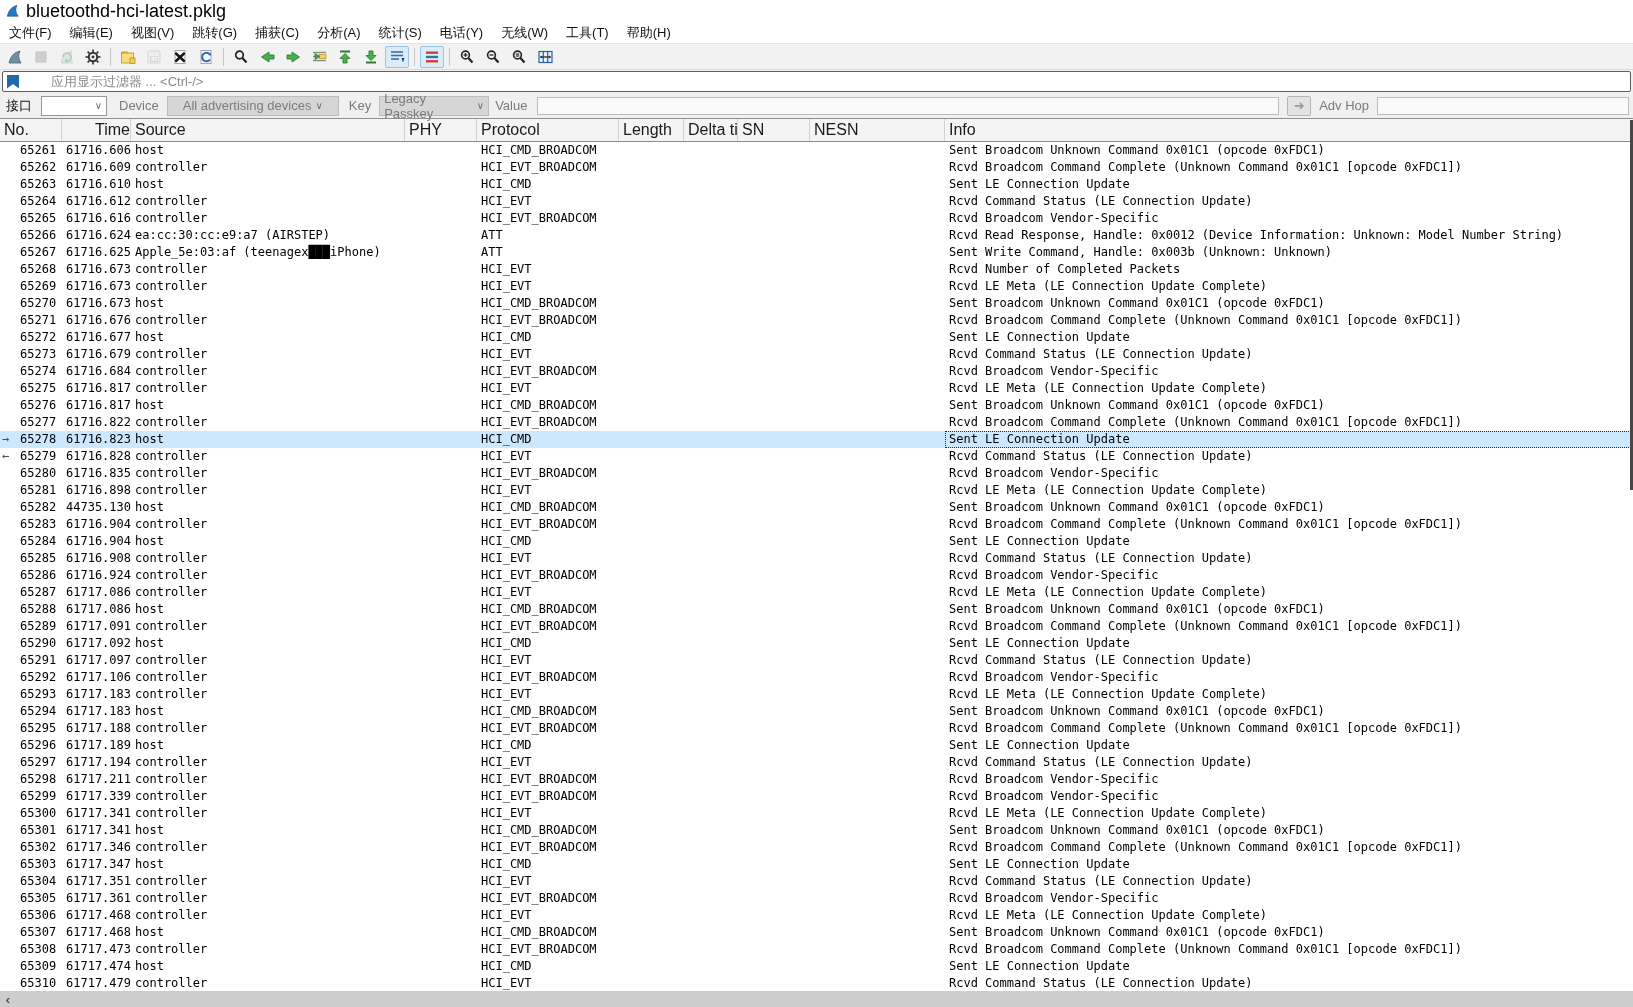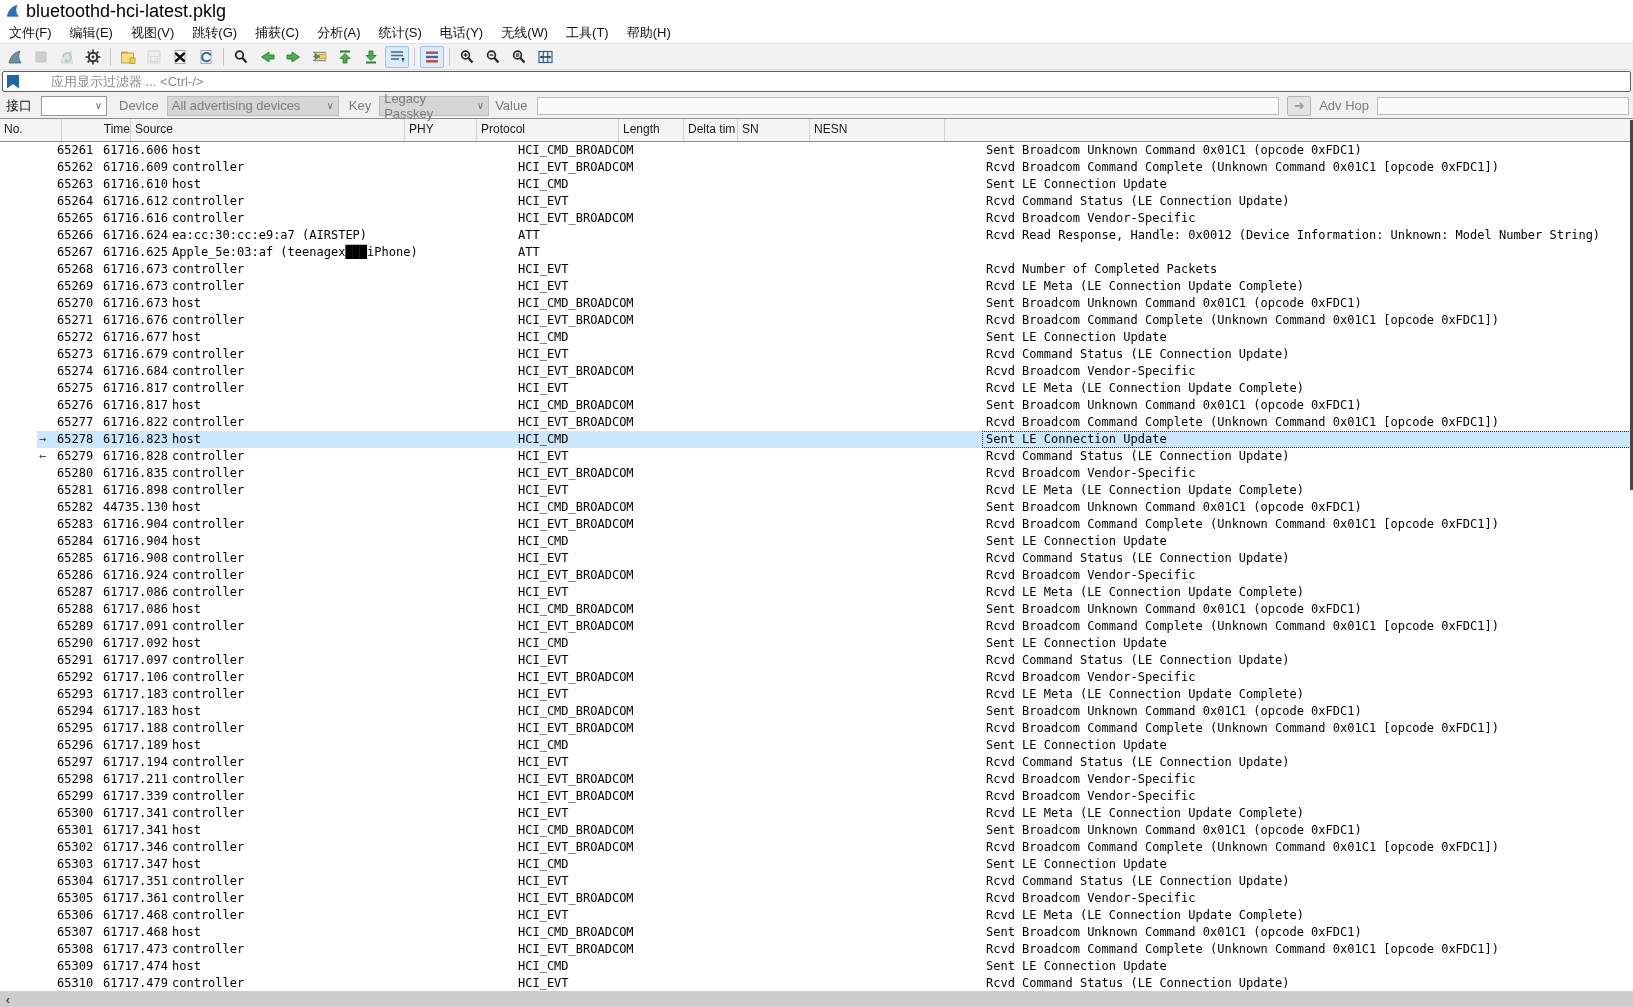--- a/index.html
+++ b/index.html
@@ -42,32 +42,32 @@
     display:flex;align-items:center;justify-content:space-between;padding:0 4px;font-size:13px;}
   .combo .chev{color:#6f6f6f;font-size:10px;margin-left:4px;}
   .combo.disabled{background:#d6d6d6;border-color:#bdbdbd;color:#7c7c7c;}
   .subinput{height:18px;box-sizing:border-box;border:1px solid #bdbdbd;background:#fafafa;
     font-size:13px;padding:0 3px;outline:none;}
   .squarebtn{width:24px;height:20px;box-sizing:border-box;border:1px solid #b5b5b5;
     background:#e3e3e3;border-radius:2px;display:flex;align-items:center;justify-content:center;
     color:#9a9a9a;font-size:13px;}
   
   .pkheader{height:23px;background:#f4f4f4;border-bottom:1px solid #8c8c8c;
-    display:flex;font-size:12px;color:#1a1a1a;box-sizing:border-box;}
+    display:flex;font-size:16px;color:#1a1a1a;box-sizing:border-box;}
   .hcell{box-sizing:border-box;border-right:1px solid #d2d2d2;padding:0 0 0 4px;
     line-height:21px;white-space:nowrap;overflow:hidden;flex-shrink:0;}
   
   .w-no{width:62px;}.w-time{width:69px;text-align:right;}.w-source{width:274px;}.w-phy{width:72px;}
   .w-proto{width:142px;}.w-len{width:65px;}.w-delta{width:54px;}.w-sn{width:72px;}
   .w-nesn{width:135px;}.w-info{flex:1;min-width:0;border-right:none;}
   
   .pklist{height:852px;overflow:hidden;background:#fff;position:relative;}
   .pkrow{display:flex;height:17px;line-height:17px;
     font-family:"DejaVu Sans Mono","Liberation Mono",monospace;font-size:12px;color:#000;
-    white-space:pre;margin-left:37px;}
+    white-space:pre;}
   .pkrow .c{box-sizing:border-box;padding-left:4px;overflow:hidden;flex-shrink:0;}
   .pkrow .c-no{padding-left:0;display:flex;}
   .pkrow .mark{display:inline-block;width:20px;padding-left:2px;color:#4d4d4d;box-sizing:border-box;}
   .pkrow .c-info{flex:1;min-width:0;}
   .pkrow.sel{background:#cce8ff;}
   .pkrow.sel .c-info{outline:1px dotted #2b2b2b;outline-offset:-1px;}
   
   .hscroll{position:absolute;left:0;right:0;bottom:0;height:16px;background:#cdcdcd;}
   .hs-arrow{position:absolute;left:0;top:0;width:16px;height:16px;display:flex;align-items:center;
     justify-content:center;color:#4a4a4a;font-size:13px;font-weight:bold;}
@@ -263,21 +263,21 @@
   </div>
 </div>
 
 <div class="subtoolbar">
   <span class="sublabel">接口</span>
   <div class="combo" style="width:66px;margin-left:9px;">
     <span></span>
     <span class="chev">∨</span>
   </div>
   <span class="sublabel dim" style="margin-left:12px;">Device</span>
-  <div class="combo disabled" style="width:172px;margin-left:8px;">
+  <div class="combo disabled" style="width:172px;margin-left:8px;justify-content:center;">
     <span>All advertising devices</span>
     <span class="chev">∨</span>
   </div>
   <span class="sublabel dim" style="margin-left:10px;">Key</span>
   <div class="combo disabled" style="width:110px;margin-left:8px;">
     <span>Legacy Passkey</span>
     <span class="chev">∨</span>
   </div>
   <span class="sublabel dim" style="">Value</span>
   <input class="subinput" style="flex: 1 1 0%; margin-left: 10px;" type="text" value="">
@@ -291,20 +291,21 @@
 <div class="pkheader">
   <div class="hcell w-no">No.</div>
   <div class="hcell w-time">Time</div>
   <div class="hcell w-source">Source</div>
   <div class="hcell w-phy">PHY</div>
   <div class="hcell w-proto">Protocol</div>
   <div class="hcell w-len">Length</div>
   <div class="hcell w-delta">Delta tim</div>
   <div class="hcell w-sn">SN</div>
   <div class="hcell w-nesn">NESN</div>
+  <div class="hcell w-info">Info</div>
 </div>
 
 <div class="pklist">
     <div class="pkrow">
     <span class="c c-no w-no"><span class="mark"></span><span class="v">65261</span></span>
     <span class="c c-time w-time">61716.606</span>
     <span class="c c-source w-source">host</span>
     <span class="c c-phy w-phy"></span>
     <span class="c c-proto w-proto">HCI_CMD_BROADCOM</span>
     <span class="c c-len w-len"></span>
@@ -376,20 +377,21 @@
     <div class="pkrow">
     <span class="c c-no w-no"><span class="mark"></span><span class="v">65267</span></span>
     <span class="c c-time w-time">61716.625</span>
     <span class="c c-source w-source">Apple_5e:03:af (teenagex███iPhone)</span>
     <span class="c c-phy w-phy"></span>
     <span class="c c-proto w-proto">ATT</span>
     <span class="c c-len w-len"></span>
     <span class="c c-delta w-delta"></span>
     <span class="c c-sn w-sn"></span>
     <span class="c c-nesn w-nesn"></span>
+    <span class="c c-info w-info">Sent Write Command, Handle: 0x003b (Unknown: Unknown)</span>
   </div>
     <div class="pkrow">
     <span class="c c-no w-no"><span class="mark"></span><span class="v">65268</span></span>
     <span class="c c-time w-time">61716.673</span>
     <span class="c c-source w-source">controller</span>
     <span class="c c-phy w-phy"></span>
     <span class="c c-proto w-proto">HCI_EVT</span>
     <span class="c c-len w-len"></span>
     <span class="c c-delta w-delta"></span>
     <span class="c c-sn w-sn"></span>

